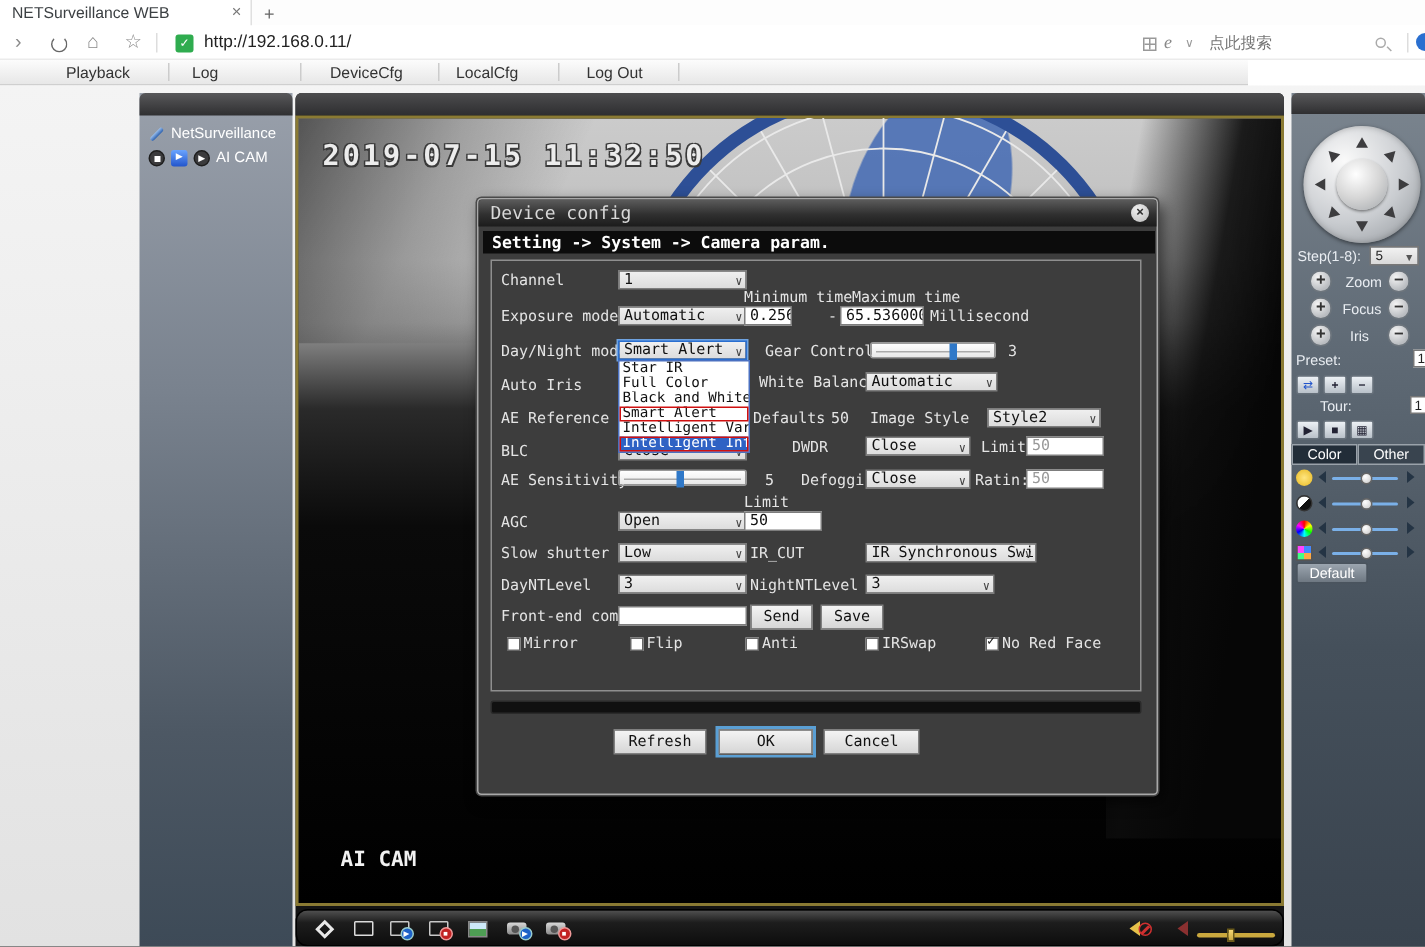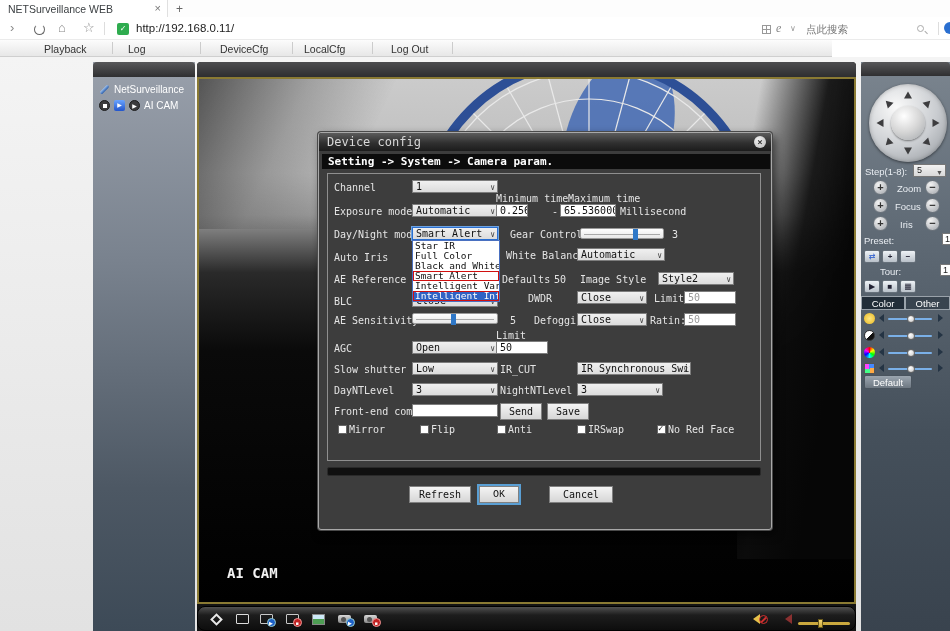--- a/index.html
+++ b/index.html
@@ -217,20 +217,21 @@
               <line x1="0" y1="-30" x2="0" y2="-168" transform="rotate(345)"></line>
             </g>
           </g>
           <circle r="168" fill="none" stroke="#2d4f96" stroke-width="9"></circle>
           <circle r="30" fill="#d9d9d9" stroke="#9a9a9a" stroke-width="2"></circle>
           <circle r="12" fill="#b5bcc9"></circle>
         </g>
       </svg>
       <div class="arm-shadow"></div>
       <div class="sleeve"></div>
+      <div class="timestamp">2019-07-15 11:32:50</div>
       <div class="camlabel">AI CAM</div>
     </div>
 
     <div class="vtoolbar">
       <span class="tbi" style="left:8px;">
           <span class="fs-ic"></span>
         </span>
       <span class="tbi" style="left:34px;">
           <span class="fr-ic"></span>
         </span>
@@ -453,17 +454,17 @@
           <span class="chkbox">
             <span class="mark">✓</span>
           </span>
           <span>No Red Face</span>
         </span>
     </div>
 
     <div class="dstrip"></div>
 
     <span class="dbtn" style="left:90px;width:62px;">Refresh</span>
-    <span class="dbtn okfocus" style="left:160px;width:40px;font-family:Liberation Mono, monospace;">OK</span>
+    <span class="dbtn okfocus" style="left:160px;width:63px;">OK</span>
     <span class="dbtn" style="left:230px;width:64px;">Cancel</span>
   </div>
 
 </div>
 
 </body></html>

